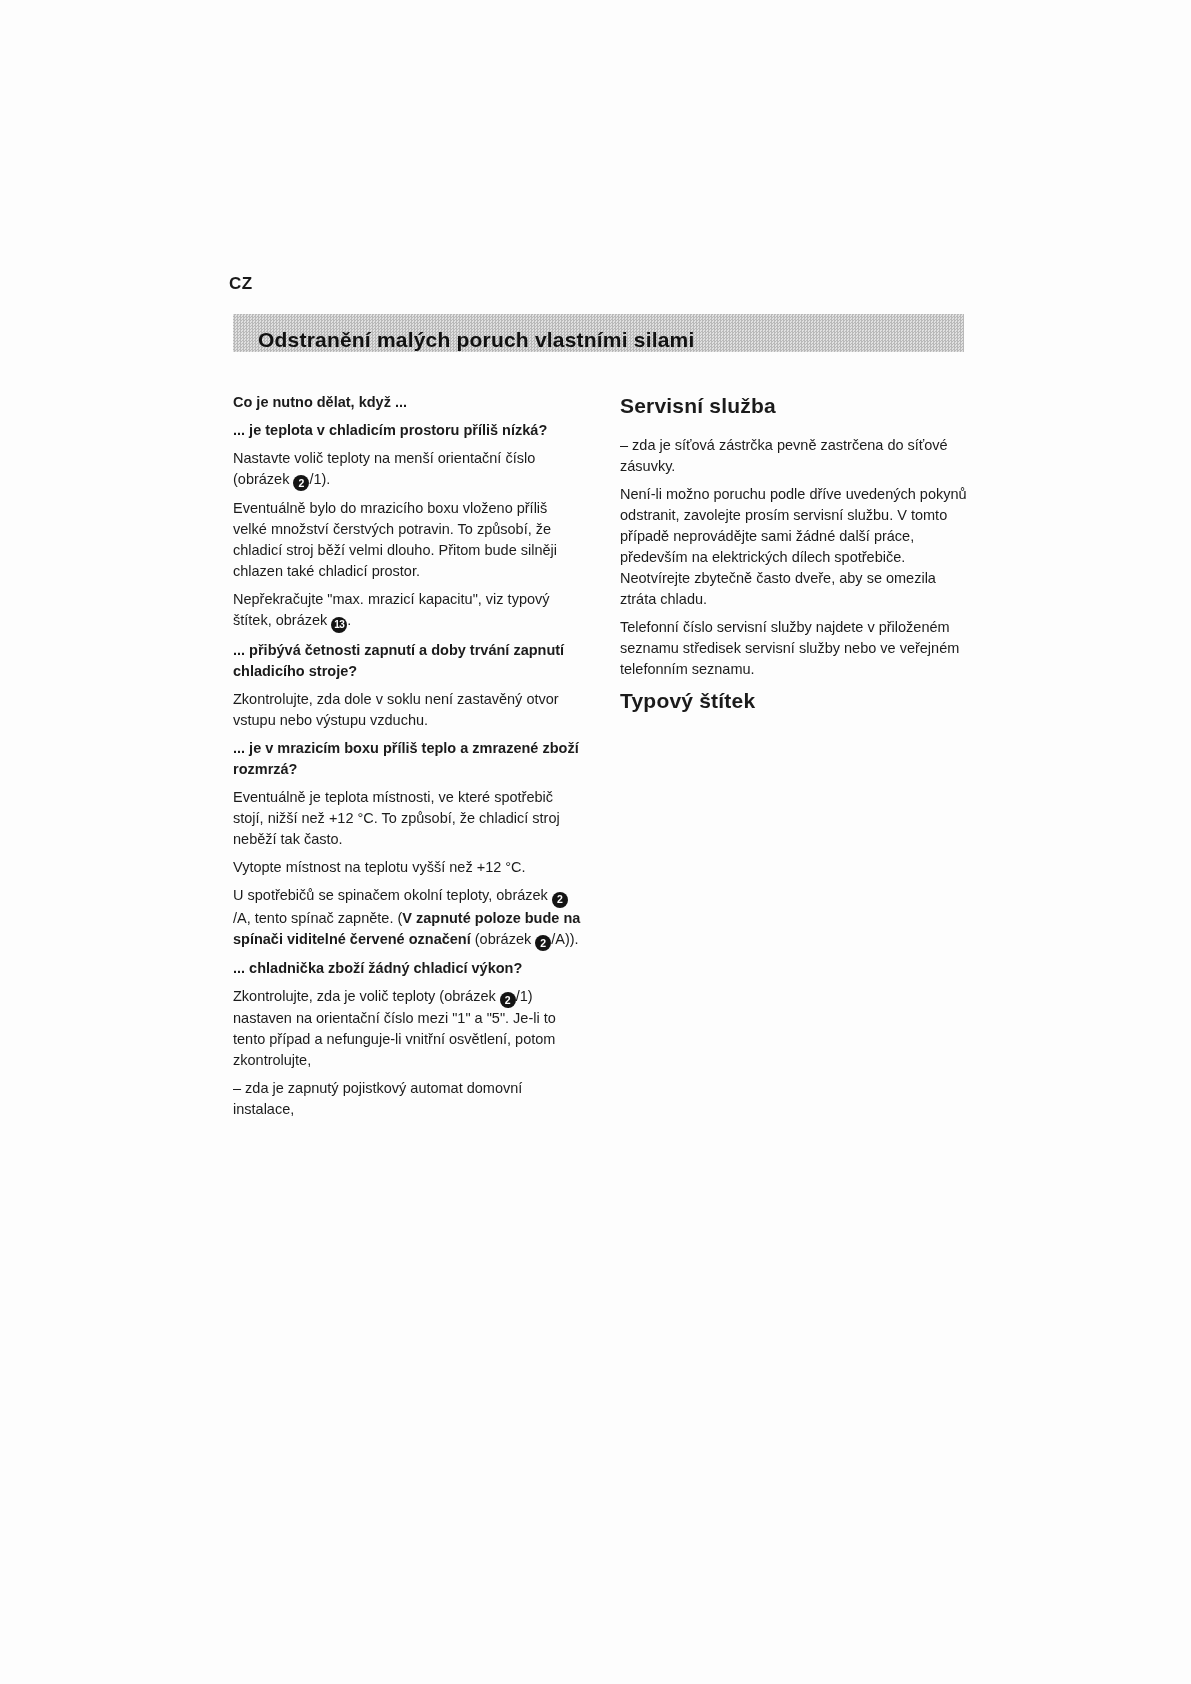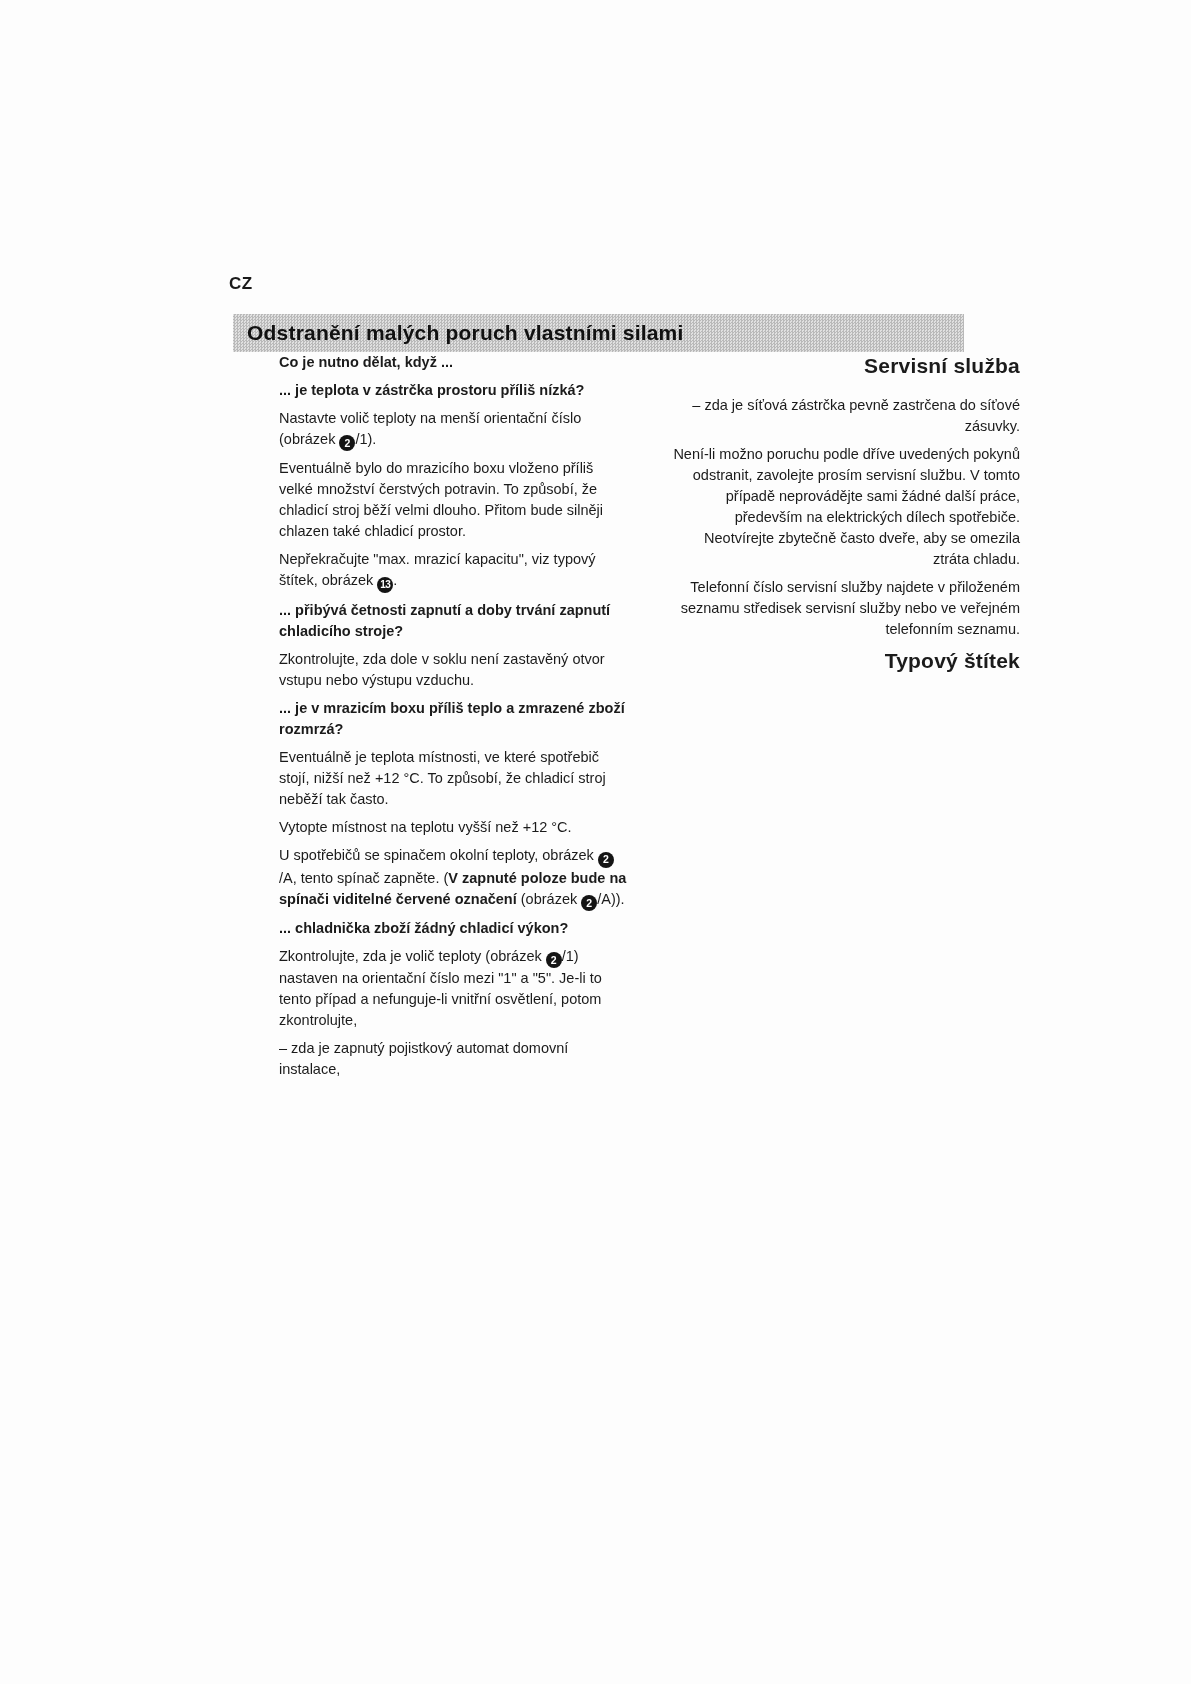--- a/index.html
+++ b/index.html
@@ -17,31 +17,31 @@
     position: absolute; left: 229px; top: 274px;
     font-size: 17px; font-weight: bold; letter-spacing: 0.5px;
   }
 
   .banner {
     position: absolute; left: 233px; top: 314px;
     width: 731px; height: 38px;
     background-color: #c9c9c9;
     background-image: repeating-conic-gradient(#b9b9b9 0% 25%, #e0e0e0 0% 50%);
     background-size: 3px 3px;
-    display: flex; align-items: center;
-    padding-left: 14px; box-sizing: border-box;
+    display: flex; align-items: flex-end;
+    padding-left: 25px; box-sizing: border-box;
   }
   .banner-title {
     font-size: 21px; font-weight: bold; color: #111;
     letter-spacing: 0.2px;
   }
 
-  .col { position: absolute; top: 352px; margin-left: 46px; }
+  .col { position: absolute; top: 392px; }
   .col-left  { left: 233px; width: 352px; }
-  .col-right { left: 620px; width: 354px; text-align: right; }
+  .col-right { left: 620px; width: 354px; }
 
   .block { margin: 0 0 7px 0; font-size: 14.5px; line-height: 21px; color: #1b1b1b; }
   .block.para { font-weight: normal; }
   .block.subheading { font-weight: bold; margin-top: 6px; }
   .block.heading {
     font-size: 21px; line-height: 28px; font-weight: bold;
     margin: 0 0 15px 0; letter-spacing: 0.2px;
   }
   .col .block:first-child { margin-top: 0; }
   .seg-bold { font-weight: bold; }
@@ -66,21 +66,21 @@
 <div class="page">
 
   <div class="cz-label">CZ</div>
 
   <div class="banner">
     <span class="banner-title">Odstranění malých poruch vlastními silami</span>
   </div>
 
   <div class="col col-left">
       <p class="block subheading"><span>Co je nutno dělat, když ...</span></p>
-      <p class="block subheading"><span>... je teplota v zástrčka prostoru příliš nízká?</span></p>
+      <p class="block subheading"><span>... je teplota v chladicím prostoru příliš nízká?</span></p>
       <p class="block para"><span>Nastavte volič teploty na menší orientační číslo (obrázek </span><span class="fig-badge">2</span><span>/1).</span></p>
       <p class="block para"><span>Eventuálně bylo do mrazicího boxu vloženo příliš velké množství čerstvých potravin. To způsobí, že chladicí stroj běží velmi dlouho. Přitom bude silněji chlazen také chladicí prostor.</span></p>
       <p class="block para"><span>Nepřekračujte "max. mrazicí kapacitu", viz typový štítek, obrázek </span><span class="fig-badge fig-badge--sm">13</span><span>.</span></p>
       <p class="block subheading"><span>... přibývá četnosti zapnutí a doby trvání zapnutí chladicího stroje?</span></p>
       <p class="block para"><span>Zkontrolujte, zda dole v soklu není zastavěný otvor vstupu nebo výstupu vzduchu.</span></p>
       <p class="block subheading"><span>... je v mrazicím boxu příliš teplo a zmrazené zboží rozmrzá?</span></p>
       <p class="block para"><span>Eventuálně je teplota místnosti, ve které spotřebič stojí, nižší než +12 °C. To způsobí, že chladicí stroj neběží tak často.</span></p>
       <p class="block para"><span>Vytopte místnost na teplotu vyšší než +12 °C.</span></p>
       <p class="block para"><span>U spotřebičů se spinačem okolní teploty, obrázek </span><span class="fig-badge">2</span><span>/A, tento spínač zapněte. (</span><span class="seg-bold">V zapnuté poloze bude na spínači viditelné červené označení</span><span> (obrázek </span><span class="fig-badge">2</span><span>/A)).</span></p>
       <p class="block subheading"><span>... chladnička zboží žádný chladicí výkon?</span></p>

